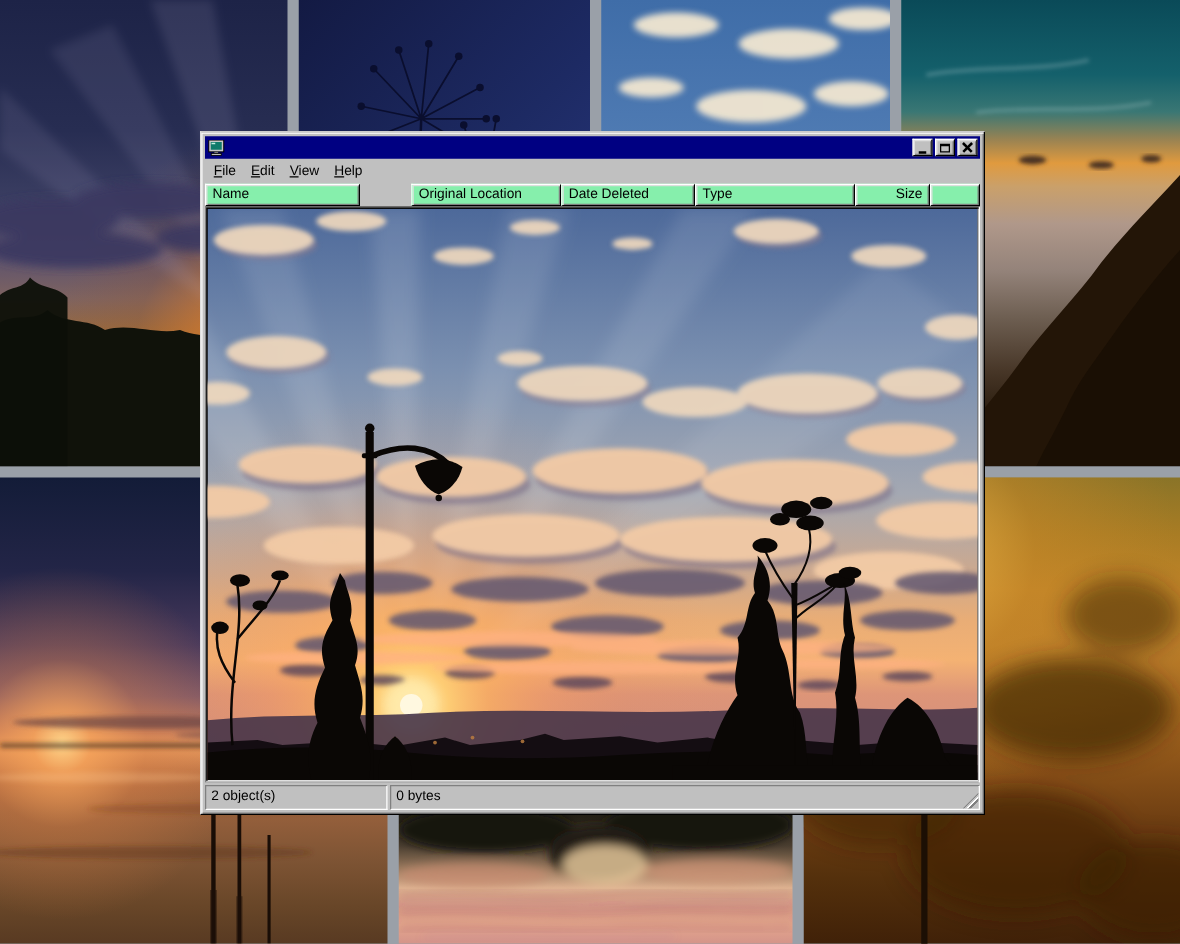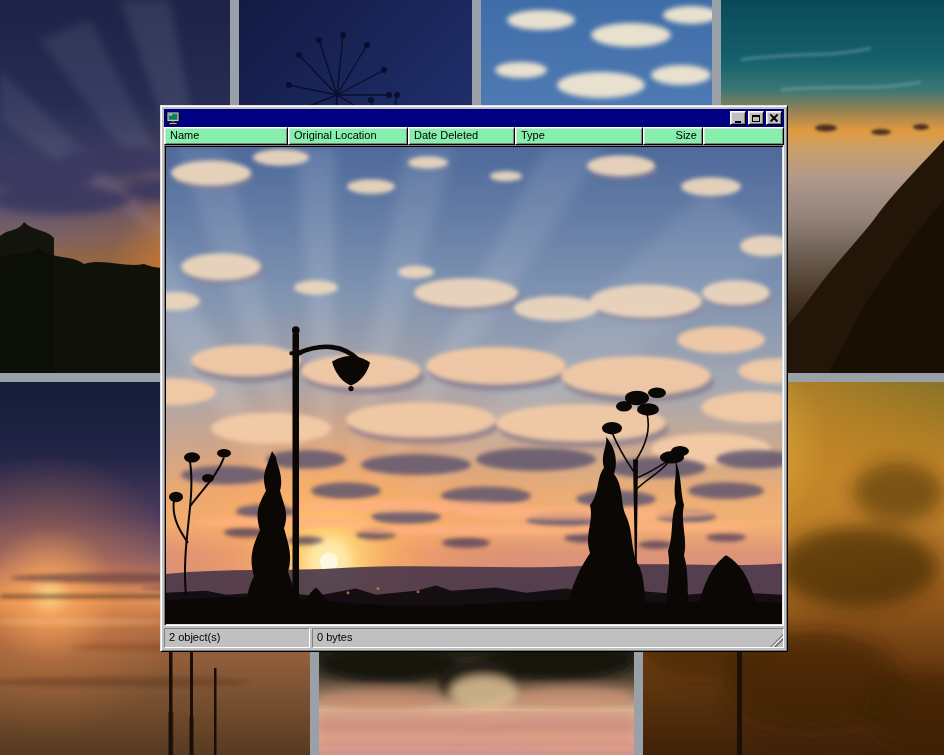--- a/index.html
+++ b/index.html
@@ -53,21 +53,21 @@
   .g-close:before,.g-close:after{content:"";position:absolute;left:-1px;top:2.5px;width:10px;height:1.6px;background:#000;}
   .g-close:before{transform:rotate(45deg);}
   .g-close:after{transform:rotate(-45deg);}
   .menubar{height:20px;min-height:20px;display:flex;align-items:center;font-size:11px;color:#000;padding-left:1px;}
   .menu-item{padding:2px 6px 3px 6px;cursor:default;}
   .menu-item b{font-weight:normal;text-decoration:underline;}
   .headers{display:flex;height:18px;min-height:18px;font-size:11px;color:#000;}
   .hcell{box-sizing:border-box;background:#86efac;padding:1px 5px 0 5px;white-space:nowrap;overflow:hidden;
     border:1px solid;border-color:#fff #000 #000 #fff;
     box-shadow:inset 1px 1px 0 #dfdfdf, inset -1px -1px 0 #808080;}
-  .c0{width:124px;} .c1{width:120px;} .c2{width:107px;} .c3{width:128px;}
+  .c0{width:124px;} .c1{width:120px;margin-left:41px;} .c2{width:107px;} .c3{width:128px;}
   .c4{width:60px;text-align:right;} .c5{flex:1;}
   .content{flex:1;position:relative;overflow:hidden;
     border:1px solid;border-color:#808080 #fff #fff #808080;
     box-shadow:inset 1px 1px 0 #000, inset -1px -1px 0 #dfdfdf;
     background:#000;}
   .content svg{position:absolute;left:1px;top:1px;width:calc(100% - 2px);height:calc(100% - 2px);}
   .statusbar{height:20px;min-height:20px;display:flex;gap:2px;padding-top:2px;font-size:11px;color:#000;}
   .spane{box-sizing:border-box;border:1px solid;border-color:#808080 #fff #fff #808080;
     padding:2px 4px 0 4px;white-space:nowrap;overflow:hidden;}
   .sp1{width:146px;}
@@ -296,20 +296,26 @@
         </button>
       <button class="tb-btn">
           <span class="g-max"></span>
         </button>
       <button class="tb-btn">
           <span class="g-close"></span>
         </button>
     </span>
   </div>
 
+  <div class="menubar">
+    <span class="menu-item"><b>F</b><span>ile</span></span>
+    <span class="menu-item"><b>E</b><span>dit</span></span>
+    <span class="menu-item"><b>V</b><span>iew</span></span>
+    <span class="menu-item"><b>H</b><span>elp</span></span>
+  </div>
 
   <div class="headers">
     <div class="hcell c0">Name</div>
     <div class="hcell c1">Original Location</div>
     <div class="hcell c2">Date Deleted</div>
     <div class="hcell c3">Type</div>
     <div class="hcell c4">Size</div>
     <div class="hcell c5"></div>
   </div>
 

